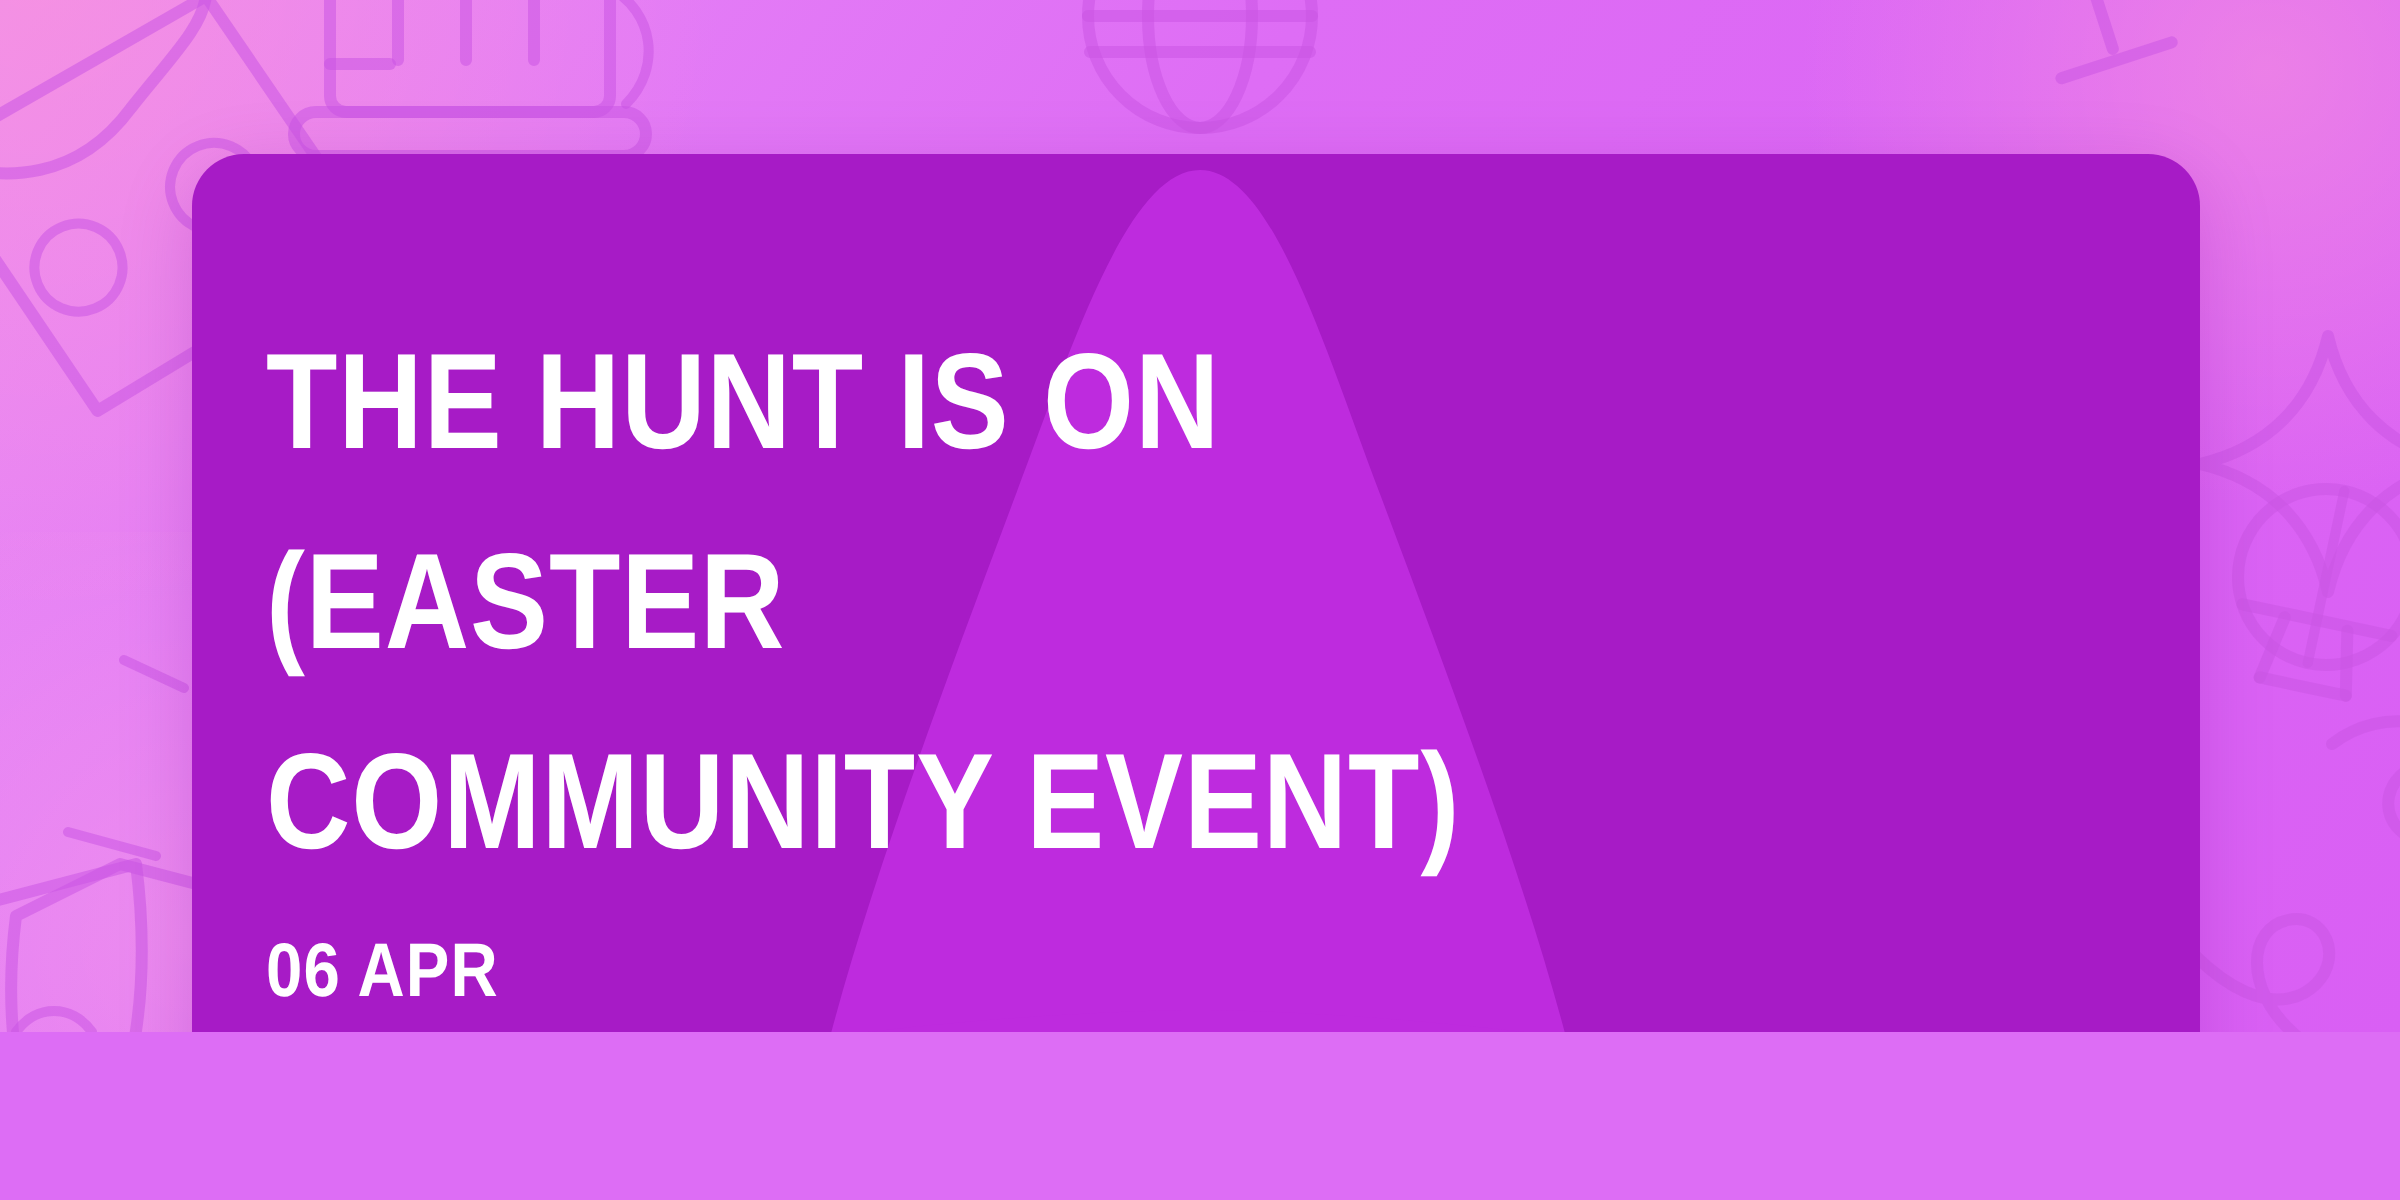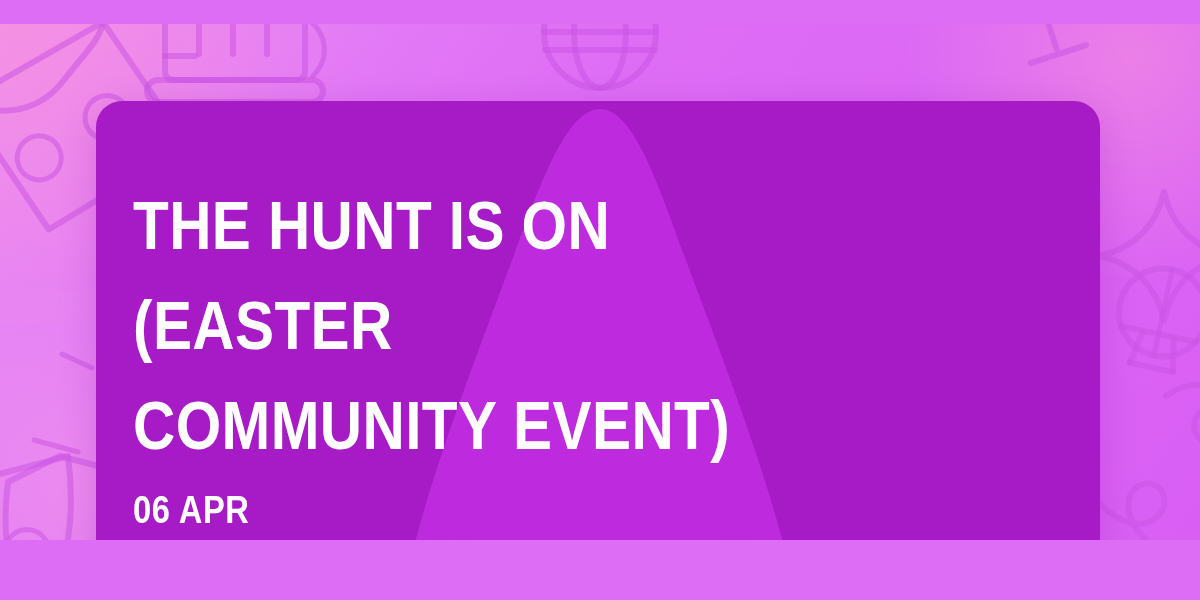--- a/index.html
+++ b/index.html
@@ -11,21 +11,20 @@
     overflow: hidden;
     background: #DD6DF5;
   }
 
   #banner {
     position: relative;
     width: 1200px;
     height: 516px;
     overflow: hidden;
     font-family: "Liberation Sans", "DejaVu Sans", sans-serif;
-    margin-top: 24px;
   }
 
   
   .bg-base {
     position: absolute;
     inset: 0;
     background: linear-gradient(125deg, #E98BF7 0%, #DE6DF5 42%, #D95FF4 100%);
   }
 
   .bg-tint-tl {

